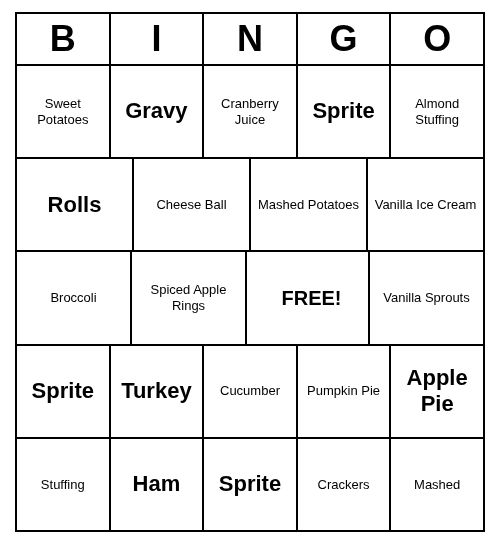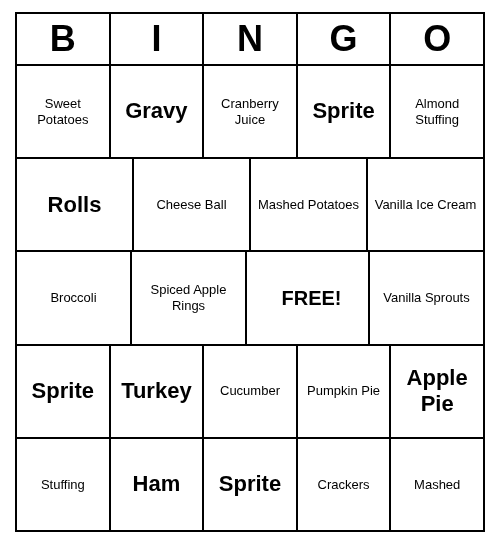--- a/index.html
+++ b/index.html
@@ -41,21 +41,20 @@
       flex: 1;
       flex-direction: column;
     }
     .bingo-row {
       display: flex;
       flex: 1;
       border-bottom: 2px solid #000;
     }
     .bingo-row:last-child {
       border-bottom: none;
-      justify-content: flex-end;
     }
     .bingo-cell {
       flex: 1;
       display: flex;
       align-items: center;
       justify-content: center;
       text-align: center;
       border-right: 2px solid #000;
       padding: 2px;
       font-size: 13px;

